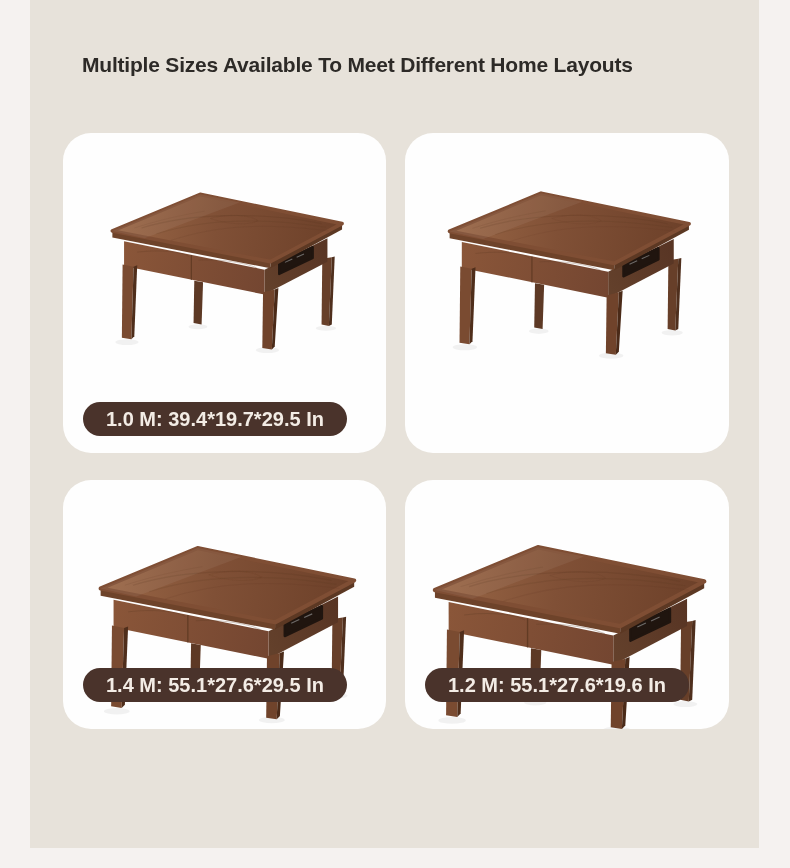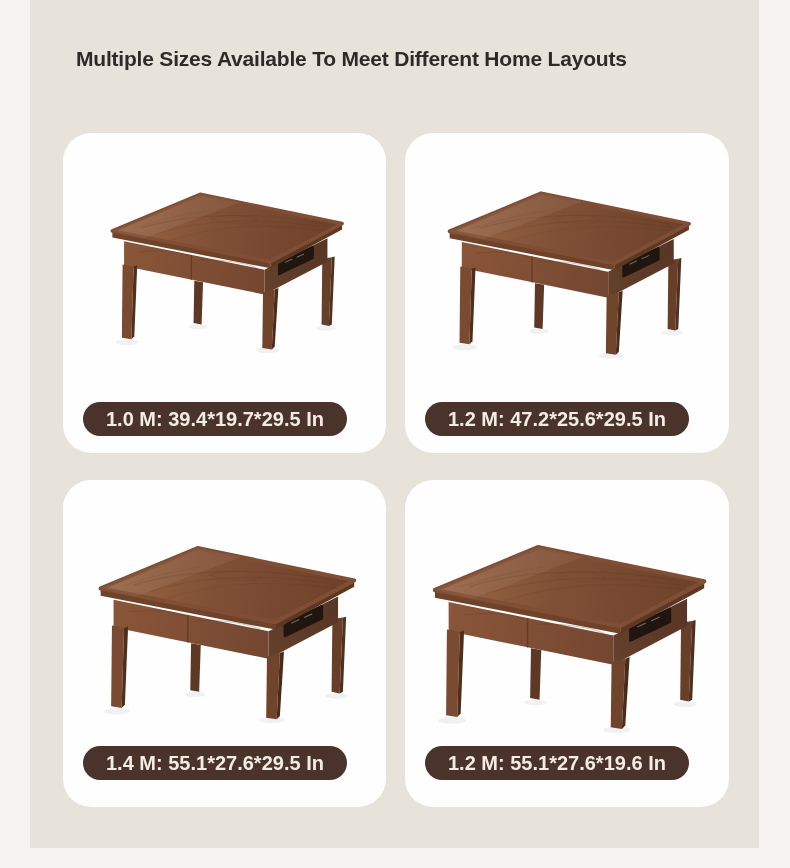--- a/index.html
+++ b/index.html
@@ -6,34 +6,34 @@
   body{
     width:790px;height:868px;position:relative;overflow:hidden;
     background:var(--page_bg,#f5f2f0);
     font-family:"Liberation Sans",sans-serif;
   }
   .panel{
     position:absolute;left:30px;top:0;width:729px;height:848px;
     background:var(--panel_bg,#e7e2da);
   }
   .title{
-    position:absolute;left:42px;top:43px;margin:4px;
+    position:absolute;left:42px;top:43px;margin:10px;
     font-size:21px;font-weight:700;letter-spacing:-0.2px;
     color:var(--title_text,#2d2a27);
   }
   .grid{
     position:absolute;left:33px;top:133px;
     display:grid;grid-template-columns:323px 324px;
     column-gap:19px;row-gap:27px;
   }
   .card{
     position:relative;background:var(--card_bg,#fefefe);
     border-radius:28px;height:320px;overflow:hidden;
   }
-  .card.tall{height:327px;}
+  .card.tall{height:249px;}
   .desk{
     position:absolute;left:50%;transform:translateX(-50%);
     aspect-ratio:340/280;height:auto;display:block;
   }
   .d1{width:77%;top:16px;}
   .d2{width:80%;top:13px;}
   .d3{width:85%;top:18px;}
   .d4{width:90%;top:14px;}
   .badge{
     position:absolute;left:20px;bottom:17px;height:34px;
@@ -114,23 +114,20 @@
         </svg>
       <div class="badge">
         <span>1.0 M: 39.4*19.7*29.5 In</span>
       </div>
     </div>
 
     <div class="card">
       <svg class="desk d2" viewBox="0 0 340 280">
           <use href="#desk-symbol"></use>
         </svg>
-      <div class="badge">
-        <span>1.2 M: 47.2*25.6*29.5 In</span>
-      </div>
     </div>
 
     <div class="card tall">
       <svg class="desk d3" viewBox="0 0 340 280">
           <use href="#desk-symbol"></use>
         </svg>
       <div class="badge">
         <span>1.4 M: 55.1*27.6*29.5 In</span>
       </div>
     </div>

